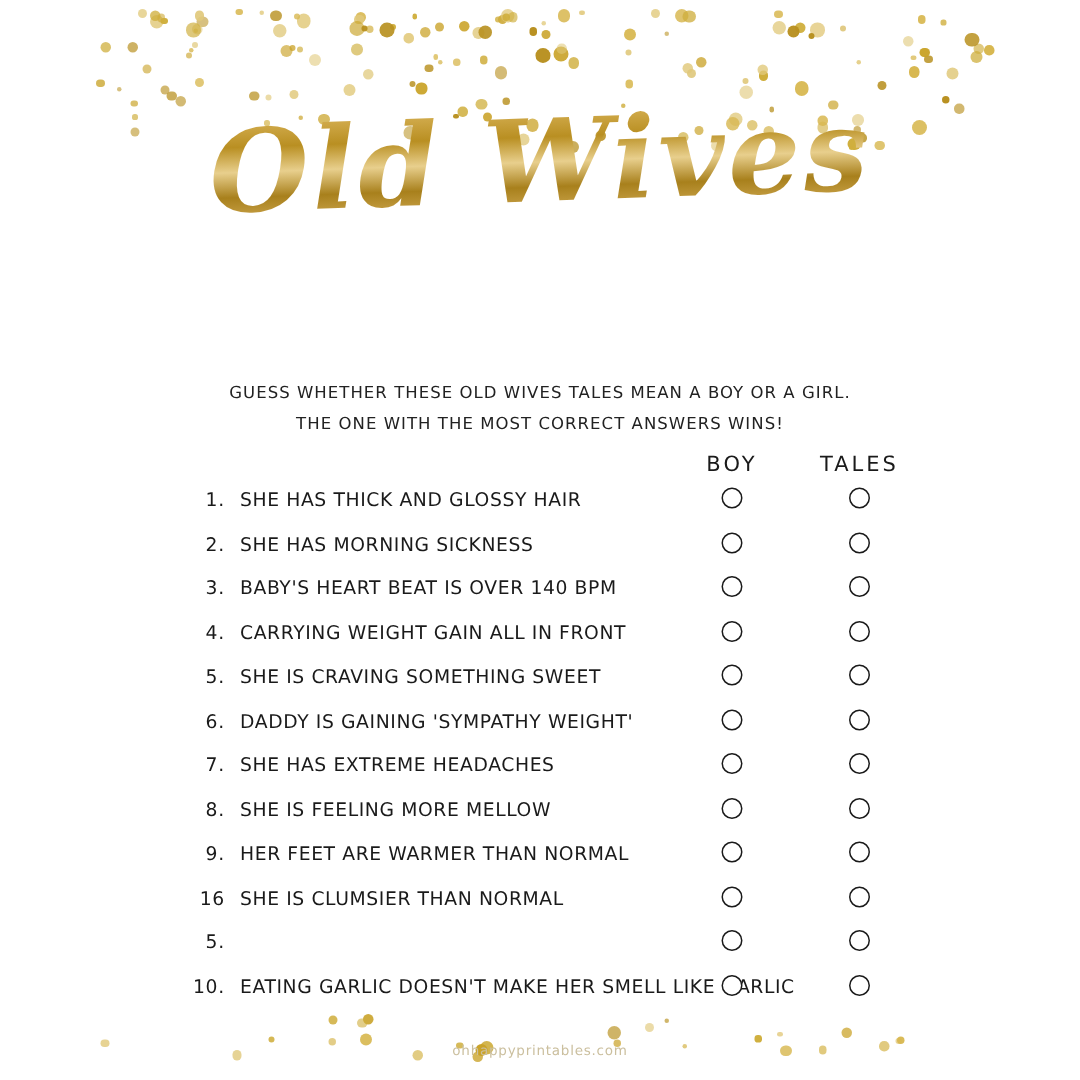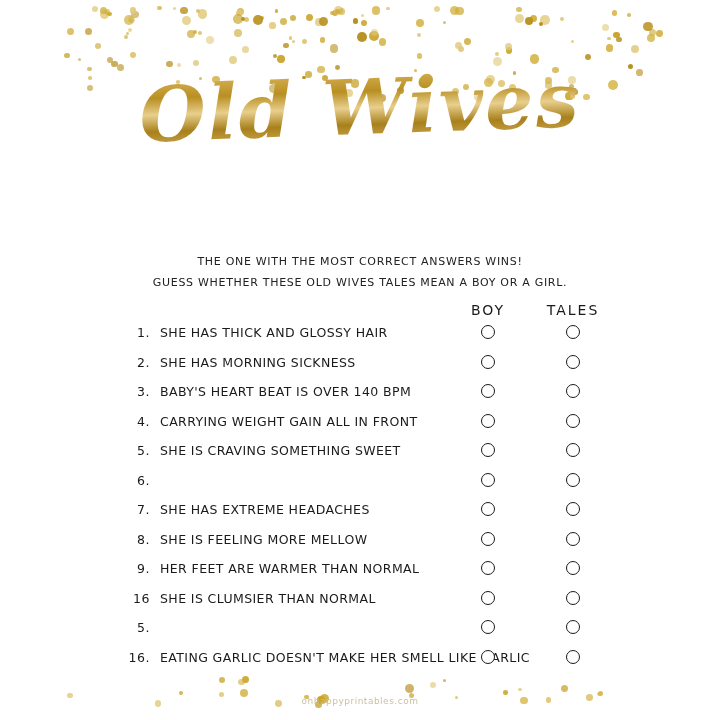--- a/index.html
+++ b/index.html
@@ -313,22 +313,22 @@
       <div class="dot" style="width: 7.7px; height: 7.7px; left: 504.5px; top: 42.8px; background: rgb(224, 200, 122); opacity: 0.79;"></div>
       <div class="dot" style="width: 4.7px; height: 4.7px; left: 302.3px; top: 39.4px; background: rgb(216, 184, 81); opacity: 0.77;"></div>
       <div class="dot" style="width: 6.8px; height: 6.8px; left: 371.1px; top: 29.1px; background: rgb(224, 200, 122); opacity: 0.57;"></div>
       <div class="dot" style="width: 9.3px; height: 9.3px; left: 515.1px; top: 13.8px; background: rgb(224, 200, 122); opacity: 0.75;"></div>
       <div class="dot" style="width: 7px; height: 7px; left: 66.6px; top: 28.2px; background: rgb(207, 174, 60); opacity: 0.74;"></div>
     </div>
 
   <div class="title-script">Old Wives</div>
 
   <div class="intro">
+    <div>Guess whether these old wives tales mean a boy or a girl.</div>
     <div>The one with the most correct answers wins!</div>
-    <div>Guess whether these old wives tales mean a boy or a girl.</div>
   </div>
 
   <div class="col-headers">
     <div class="col-head col-boy">BOY</div>
     <div class="col-head col-girl">TALES</div>
   </div>
 
   <div class="list" id="list">
       <div class="row">
         <div class="num">1.</div>
@@ -355,20 +355,21 @@
         <div class="bubble bub-girl"></div>
       </div>
       <div class="row">
         <div class="num">5.</div>
         <div class="txt">She is craving something sweet</div>
         <div class="bubble bub-boy"></div>
         <div class="bubble bub-girl"></div>
       </div>
       <div class="row">
         <div class="num">6.</div>
+        <div class="txt">Daddy is gaining 'sympathy weight'</div>
         <div class="bubble bub-boy"></div>
         <div class="bubble bub-girl"></div>
       </div>
       <div class="row">
         <div class="num">7.</div>
         <div class="txt">She has extreme headaches</div>
         <div class="bubble bub-boy"></div>
         <div class="bubble bub-girl"></div>
       </div>
       <div class="row">
@@ -388,21 +389,21 @@
         <div class="txt">She is clumsier than normal</div>
         <div class="bubble bub-boy"></div>
         <div class="bubble bub-girl"></div>
       </div>
       <div class="row">
         <div class="num">5.</div>
         <div class="bubble bub-boy"></div>
         <div class="bubble bub-girl"></div>
       </div>
       <div class="row">
-        <div class="num">16.</div>
+        <div class="num">10.</div>
         <div class="txt">Eating garlic doesn't make her smell like garlic</div>
         <div class="bubble bub-boy"></div>
         <div class="bubble bub-girl"></div>
       </div>
     </div>
 
   <div class="confetti-layer" id="confetti-bottom">
       <div class="dot" style="width: 8.2px; height: 8.2px; left: 240.3px; top: 688.9px; background: rgb(216, 184, 81); opacity: 0.92;"></div>
       <div class="dot" style="width: 3.1px; height: 3.1px; left: 443.3px; top: 678.7px; background: rgb(184, 144, 31); opacity: 0.66;"></div>
       <div class="dot" style="width: 7.1px; height: 7.1px; left: 242.1px; top: 676.3px; background: rgb(201, 162, 39); opacity: 0.89;"></div>

